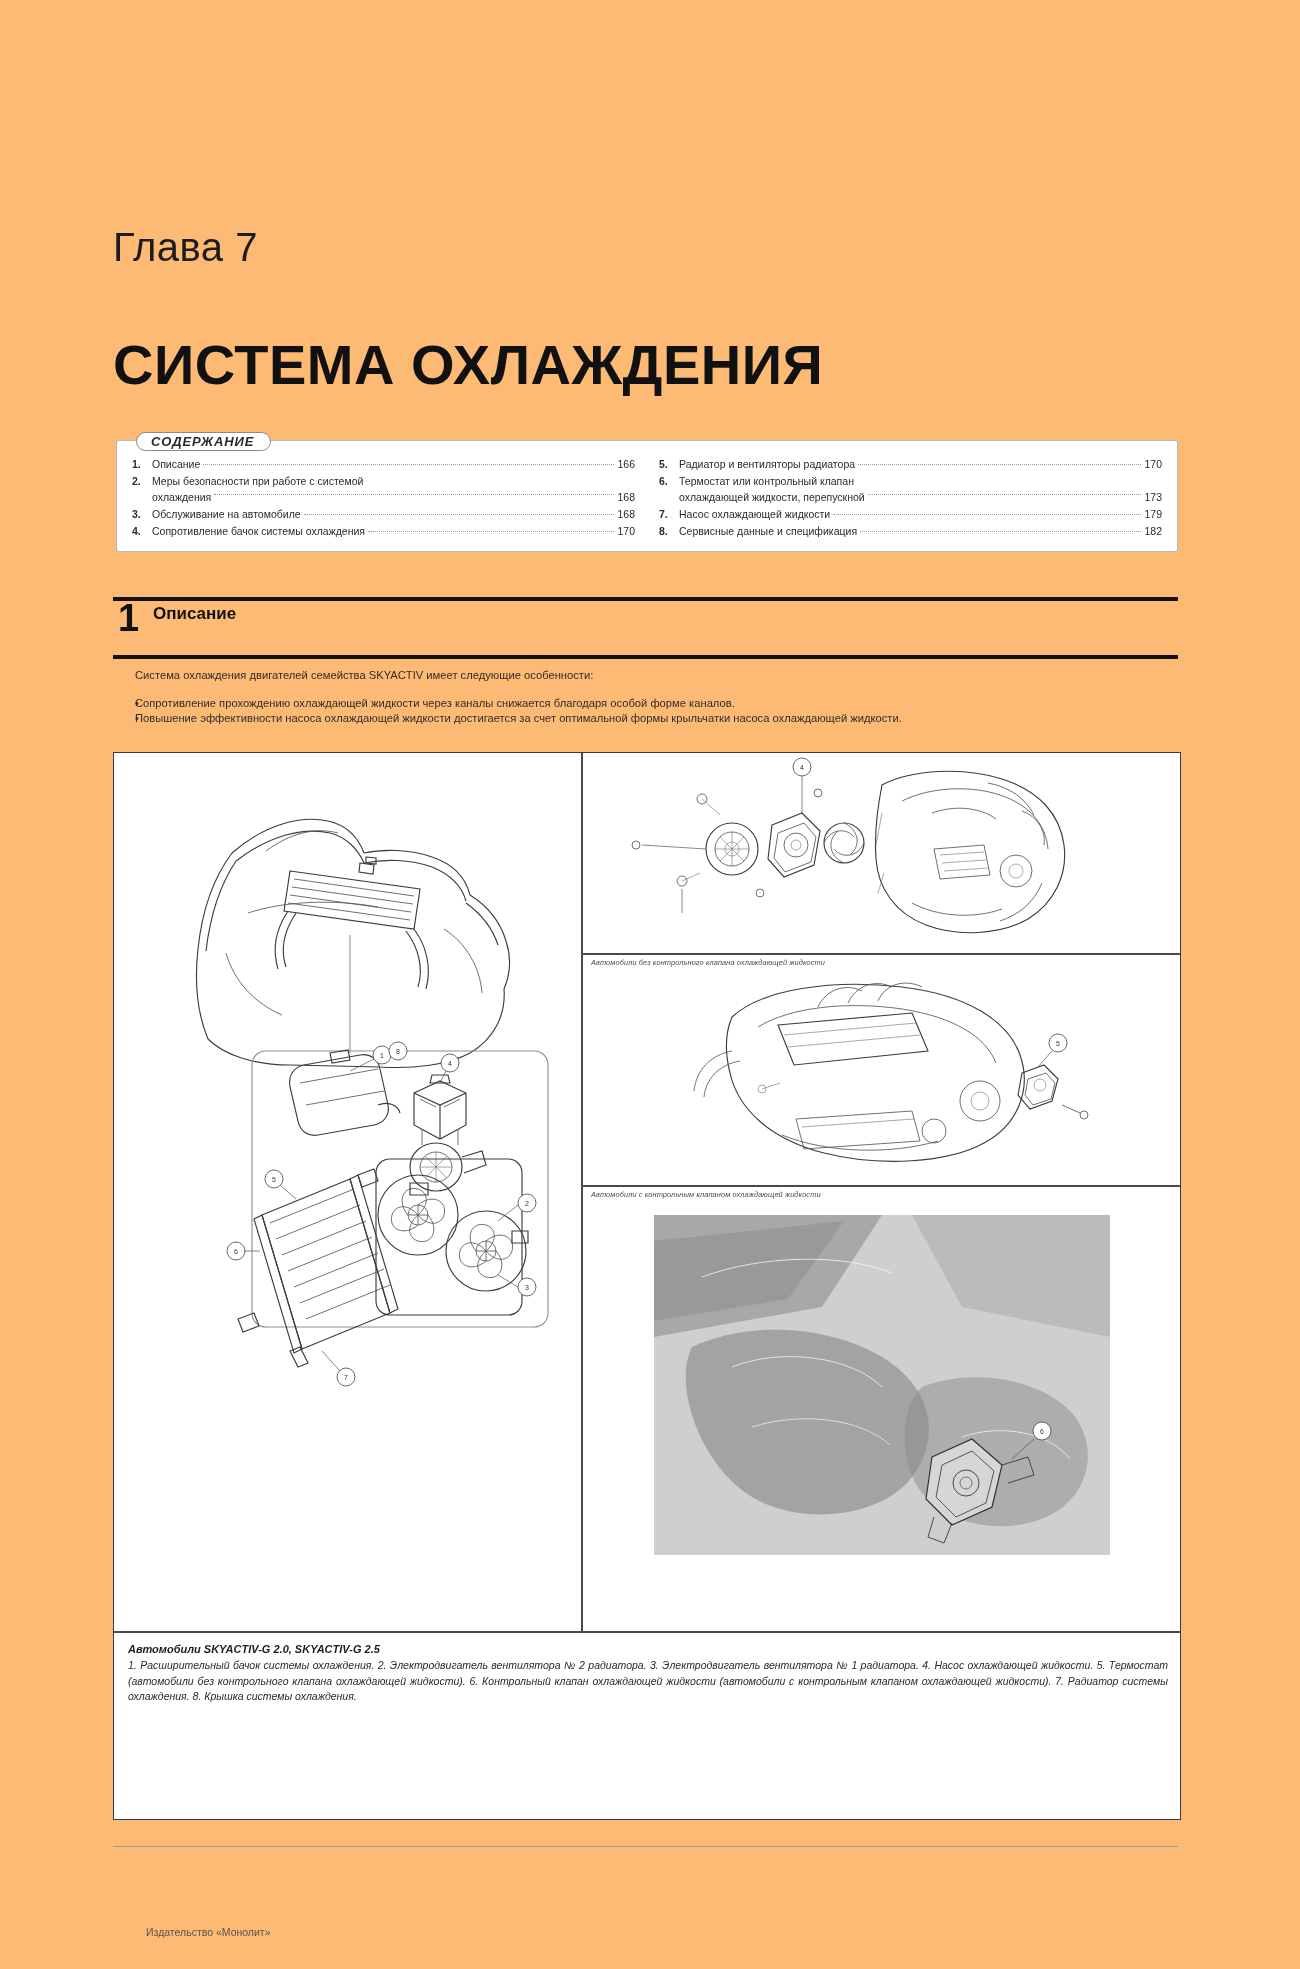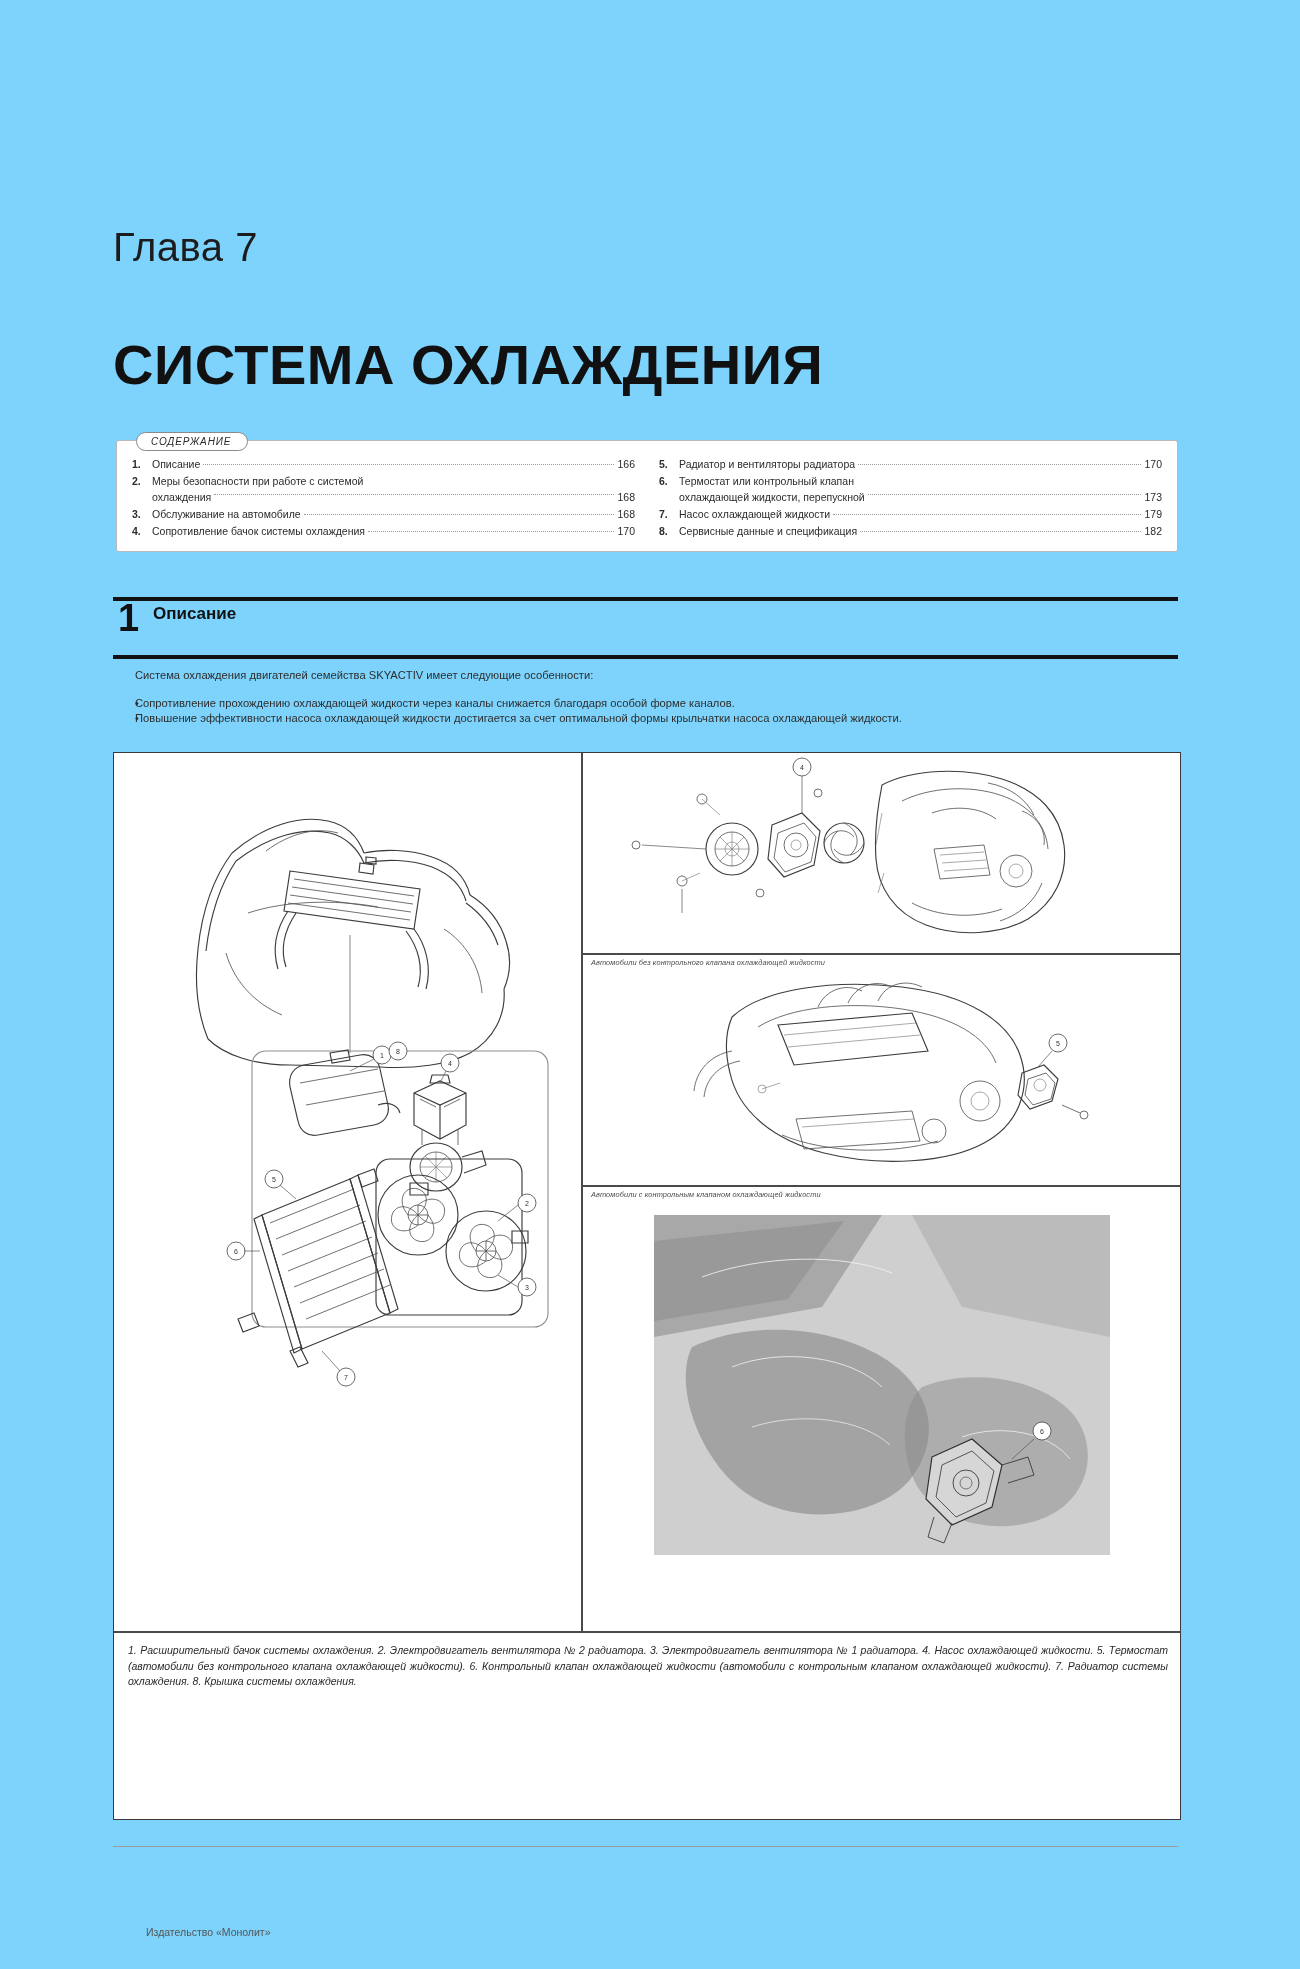--- a/index.html
+++ b/index.html
@@ -5,21 +5,21 @@
   * { box-sizing: border-box; }
   html, body { margin:0; padding:0; }
   body {
     width:1300px; height:1969px;
     background:#ffffff;
     font-family:"Liberation Sans", sans-serif;
     color:#1a1a1a;
     position:relative;
     overflow:hidden;
   }
-  .page { position:absolute; left:0; top:0; width:1300px; height:1969px; background:#7dd3fc; }
+  .page { position:absolute; left:0; top:0; width:1300px; height:1969px; background:#fdba74; }
 
   
   .chapter-label {
     position:absolute; left:113px; top:225px;
     font-size:40px; font-weight:400; letter-spacing:.5px; color:#1c1c1c;
   }
 
   
   .doc-title {
     position:absolute; left:113px; top:332px;
@@ -36,21 +36,21 @@
     border:1.2px solid #b9b9b9; border-radius:3px; background:#fff;
   }
   .toc-tag {
     position:absolute; left:20px; top:0px; height:19px;
     padding:0 16px 0 14px;
     border:1.3px solid #8a8a8a; border-radius:10px;
     background:#fff; z-index:3;
     display:flex; align-items:center;
   }
   .toc-tag span {
-    font-size:10px; font-weight:normal; font-style:italic;
+    font-size:13px; font-weight:bold; font-style:italic;
     letter-spacing:.9px; color:#2a2a2a; white-space:nowrap;
   }
   .toc-cols {
     position:absolute; left:0; top:14px; width:1062px; height:100px;
     display:flex; padding:10px 16px 0 16px; gap:24px; z-index:2;
   }
   .toc-col { width:50%; }
   .toc-item {
     display:flex; align-items:flex-start;
     font-size:10.5px; color:#2b2b2b; line-height:16px;
@@ -545,20 +545,21 @@
 
       <path class="lead" d="M452 252 L 430 272"></path>
       <circle class="cal" cx="460" cy="244" r="9"></circle>
         <text class="calt" x="460" y="247">6</text>
     </svg>
 
     <div class="sub-caption" style="left:477px; top:205px;">Автомобили без контрольного клапана охлаждающей жидкости</div>
     <div class="sub-caption" style="left:477px; top:437px;">Автомобили с контрольным клапаном охлаждающей жидкости</div>
 
     <div class="fig-caption">
+      <div class="cap-title">Автомобили SKYACTIV-G 2.0, SKYACTIV-G 2.5</div>
       <div class="cap-body">1. Расширительный бачок системы охлаждения. 2. Электродвигатель вентилятора № 2 радиатора. 3. Электродвигатель вентилятора № 1 радиатора. 4. Насос охлаждающей жидкости. 5. Термостат (автомобили без контрольного клапана охлаждающей жидкости). 6. Контрольный клапан охлаждающей жидкости (автомобили с контрольным клапаном охлаждающей жидкости). 7. Радиатор системы охлаждения. 8. Крышка системы охлаждения.</div>
     </div>
   </div>
 
   <div class="footer-rule"></div>
   <div class="footer-text">Издательство «Монолит»</div>
 
 </div>
 
 </body></html>

